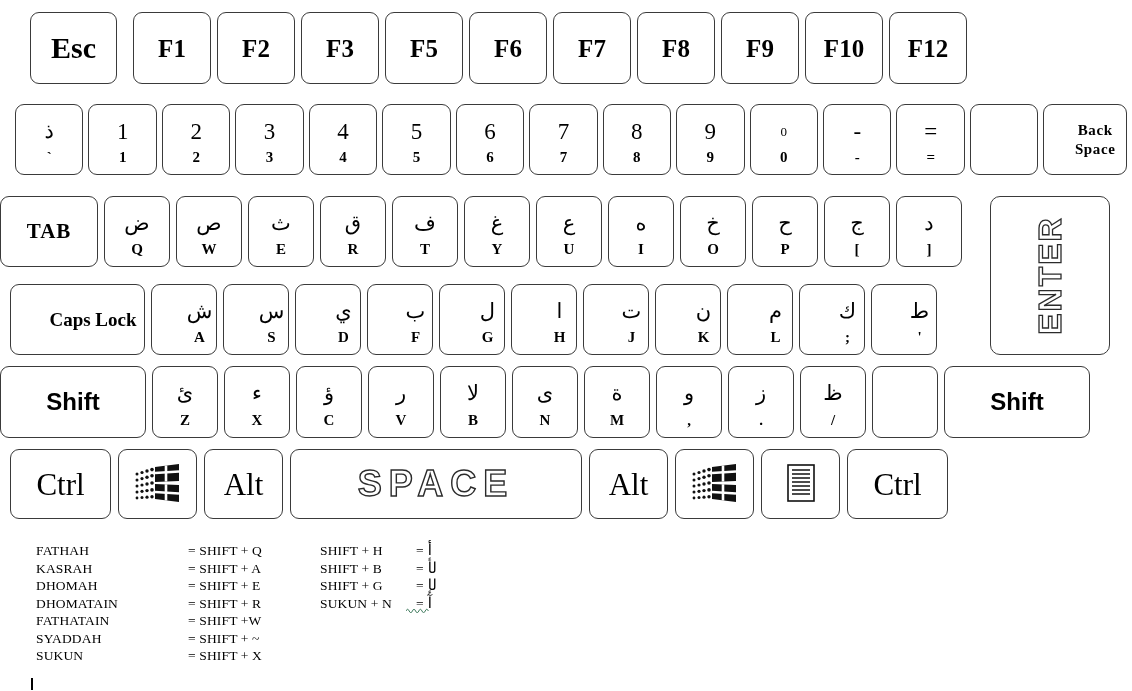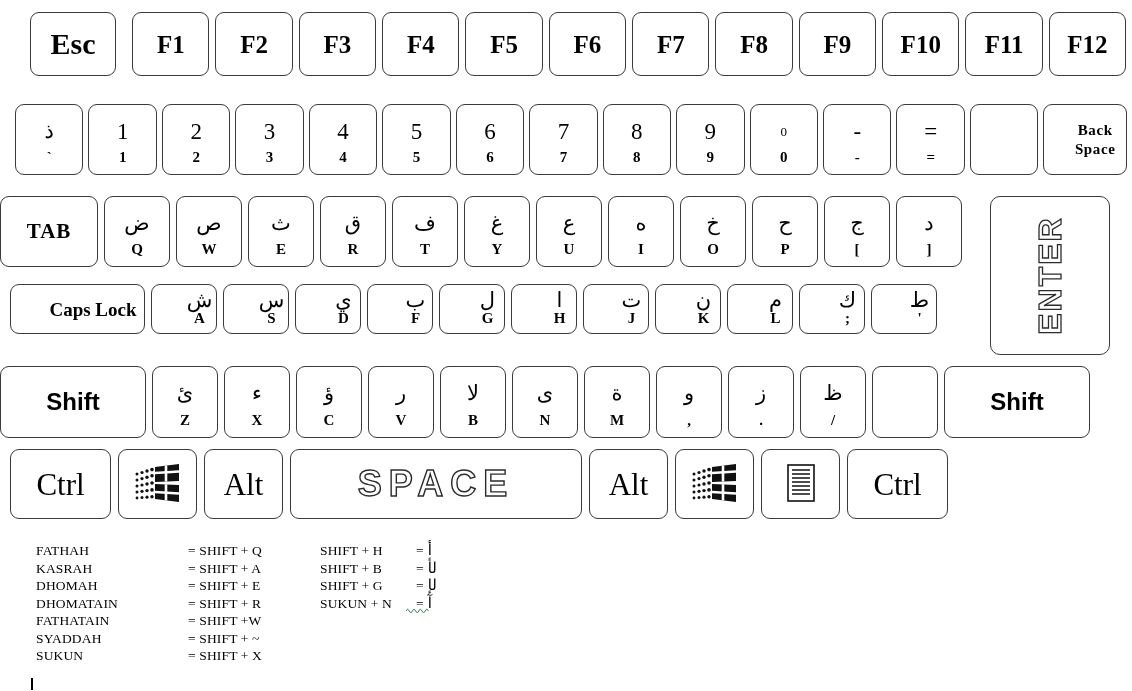--- a/index.html
+++ b/index.html
@@ -32,21 +32,21 @@
     border-radius: 9px;
     display: flex;
     align-items: center;
     justify-content: center;
     flex-direction: column;
     line-height: 1;
     overflow: hidden;
   }
   
   #row-fn { top: 12px; height: 72px; padding-left: 30px; }
-  #row-fn .key { height: 64px; margin-right: 6px; }
+  #row-fn .key { height: 72px; margin-right: 6px; }
   #row-fn .key.esc { width: 87px; }
   #row-fn .key.fk  { width: 78px; }
   #row-fn .gap-esc { width: 10px; }
   .lbl-serif-b {
     font-family: "Liberation Serif", serif;
     font-weight: bold;
     font-size: 25px;
   }
   .lbl-esc { font-size: 30px; }
   
@@ -81,21 +81,21 @@
     line-height: 1.22;
     letter-spacing: 0.6px;
   }
   
   #row-tab { top: 196px; height: 71px; padding-left: 0; }
   #row-tab .key { height: 71px; margin-right: 6px; }
   #row-tab .key.tab { width: 98px; }
   #row-tab .key.alpha { width: 66px; }
   
   #row-caps { top: 284px; height: 71px; padding-left: 10px; }
-  #row-caps .key { height: 50px; margin-right: 6px; padding-left: 31px; }
+  #row-caps .key { height: 71px; margin-right: 6px; padding-left: 31px; }
   #row-caps .key.caps { width: 135px; }
   #row-caps .key.alpha { width: 66px; }
   
   #row-shift { top: 366px; height: 72px; }
   #row-shift .key { height: 72px; margin-right: 6px; }
   #row-shift .key.shiftl { width: 146px; }
   #row-shift .key.shiftr { width: 146px; }
   #row-shift .key.alpha  { width: 66px; }
   #row-shift .key.blank  { width: 66px; }
   .lbl-sans-b {
@@ -215,42 +215,36 @@
     <div class="key fk">
         <span class="lbl-serif-b">F1</span>
       </div>
     <div class="key fk">
         <span class="lbl-serif-b">F2</span>
       </div>
     <div class="key fk">
         <span class="lbl-serif-b">F3</span>
       </div>
     <div class="key fk">
-        <span class="lbl-serif-b">F4</span>
-      </div>
-    <div class="key fk">
         <span class="lbl-serif-b">F5</span>
       </div>
     <div class="key fk">
         <span class="lbl-serif-b">F6</span>
       </div>
     <div class="key fk">
         <span class="lbl-serif-b">F7</span>
       </div>
     <div class="key fk">
         <span class="lbl-serif-b">F8</span>
       </div>
     <div class="key fk">
         <span class="lbl-serif-b">F9</span>
       </div>
     <div class="key fk">
         <span class="lbl-serif-b">F10</span>
-      </div>
-    <div class="key fk">
-        <span class="lbl-serif-b">F11</span>
       </div>
     <div class="key fk">
         <span class="lbl-serif-b">F12</span>
       </div>
   </div>
 
   <div class="krow" id="row-num">
     <div class="key">
       <div class="dual">
         <span class="up ar">ذ</span>

